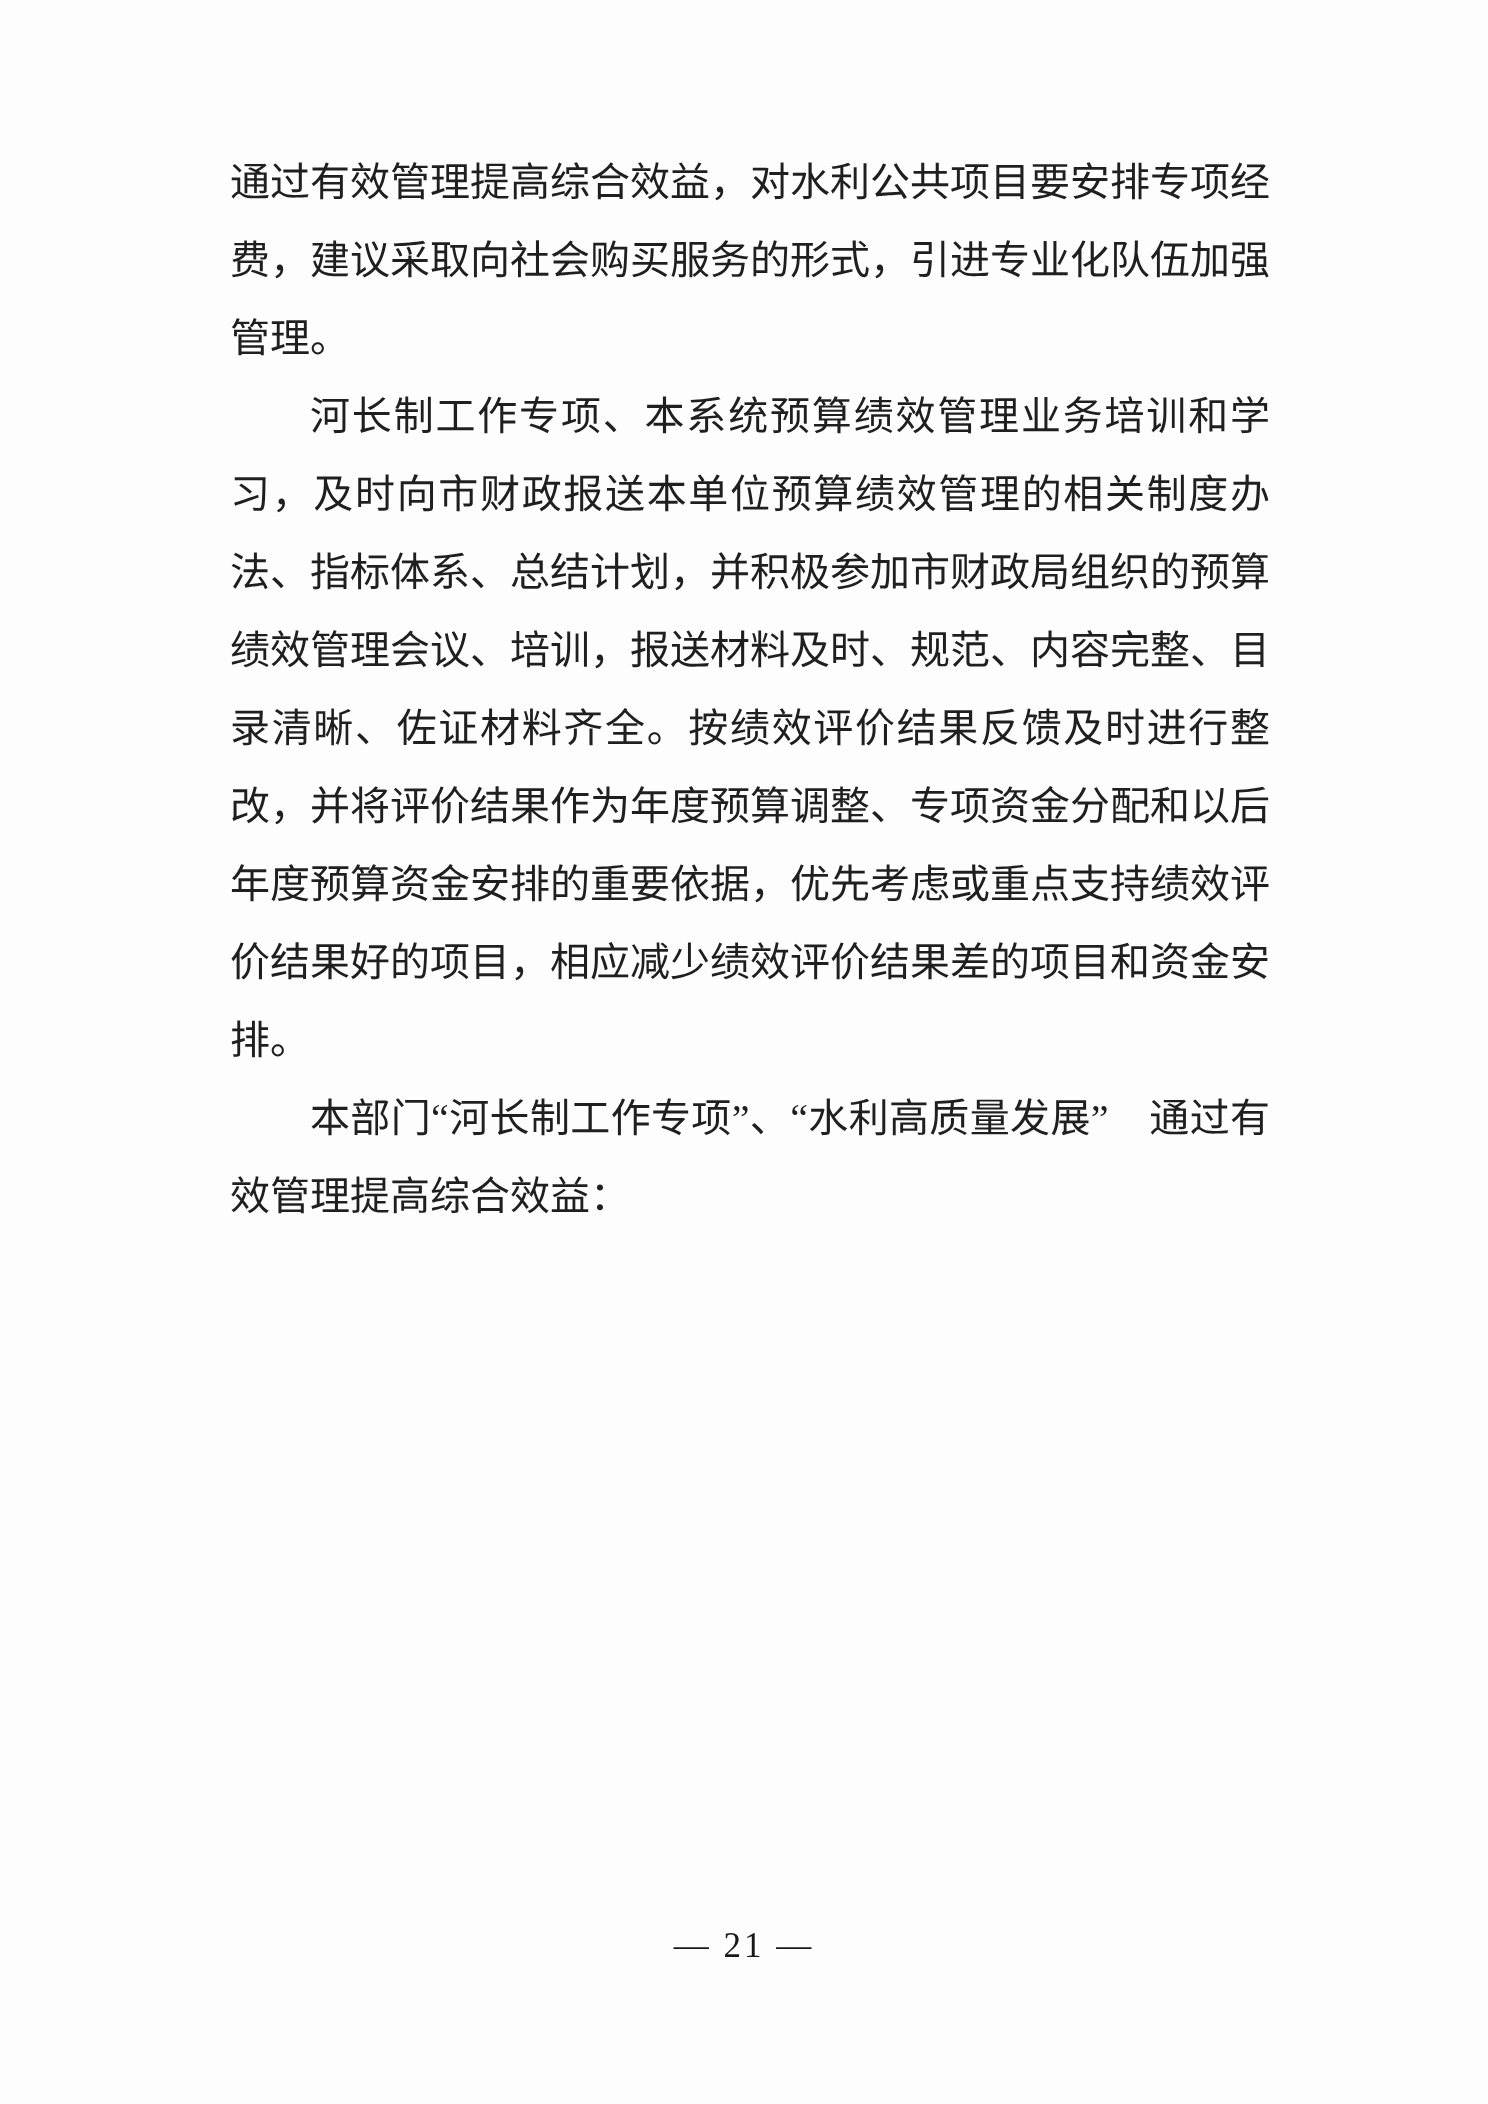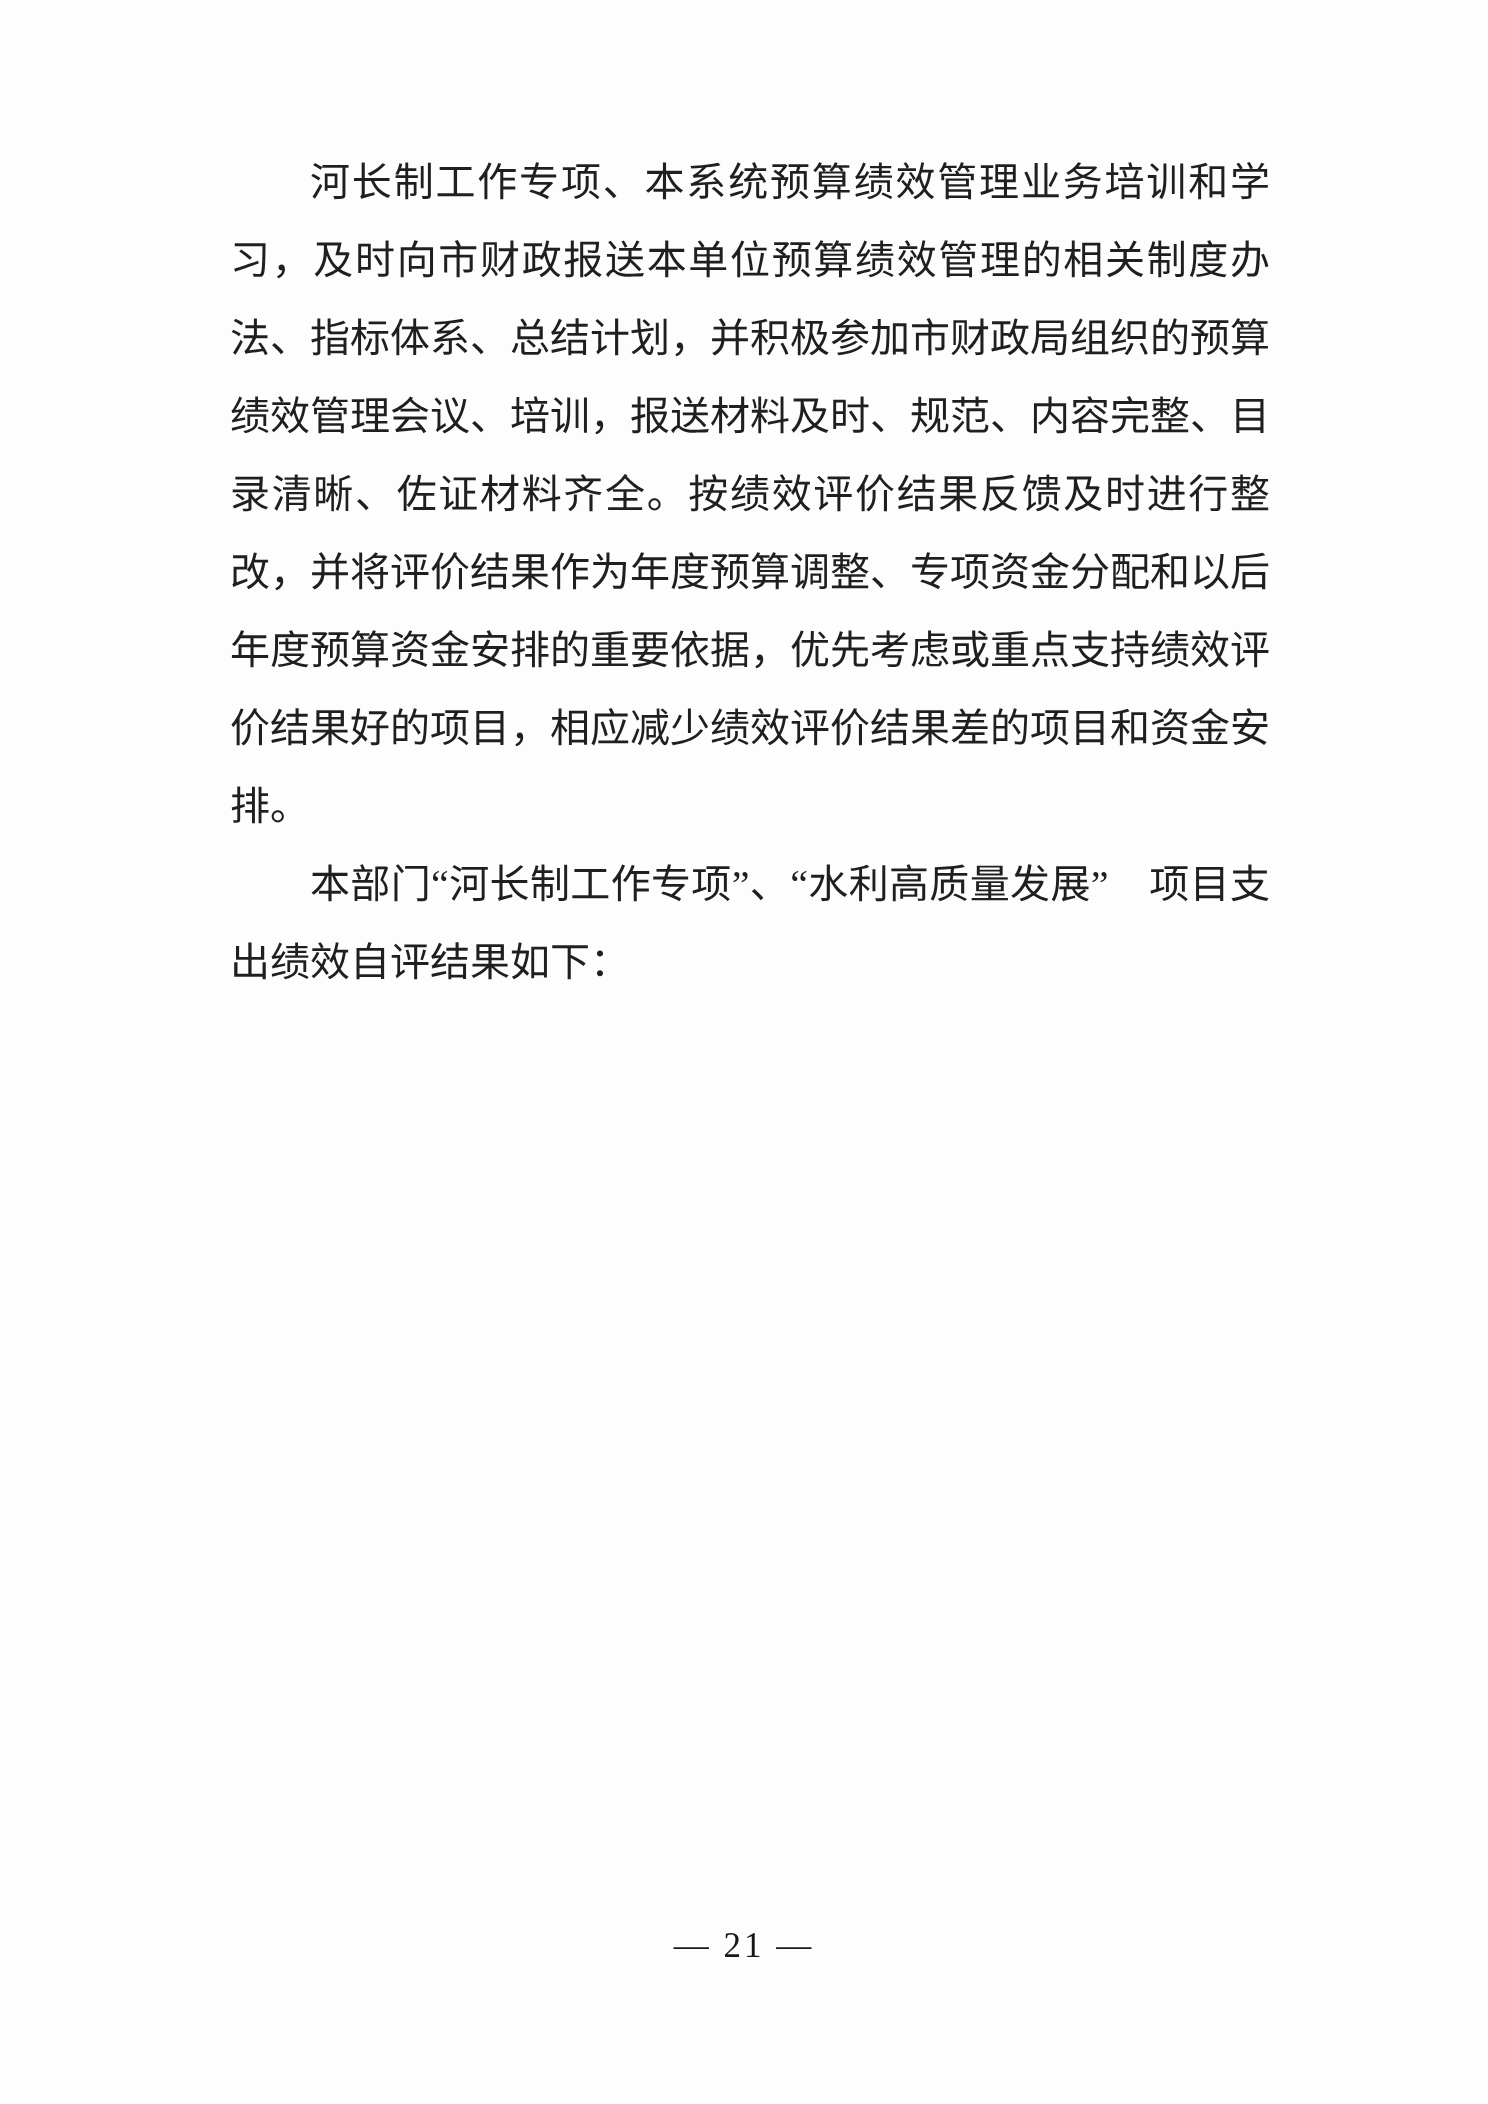--- a/index.html
+++ b/index.html
@@ -58,17 +58,18 @@
     line-height: 48px;
     letter-spacing: 3px;
     color: #171717;
   }
 </style>
 </head>
 <body>
 
 <div class="page">
   <div class="content">
+    <p class="para no-indent">通过有效管理提高综合效益，对水利公共项目要安排专项经费，建议采取向社会购买服务的形式，引进专业化队伍加强管理。</p>
     <p class="para">河长制工作专项、本系统预算绩效管理业务培训和学习，及时向市财政报送本单位预算绩效管理的相关制度办法、指标体系、总结计划，并积极参加市财政局组织的预算绩效管理会议、培训，报送材料及时、规范、内容完整、目录清晰、佐证材料齐全。按绩效评价结果反馈及时进行整改，并将评价结果作为年度预算调整、专项资金分配和以后年度预算资金安排的重要依据，优先考虑或重点支持绩效评价结果好的项目，相应减少绩效评价结果差的项目和资金安排。</p>
-    <p class="para">本部门“河长制工作专项”、“水利高质量发展”　项目支出绩效自评结果如下：</p>
+    <p class="para">本部门“河长制工作专项”、“水利高质量发展”　通过有效管理提高综合效益：</p>
   </div>
   <div class="footer">— 21 —</div>
 </div>
 
 </body></html>

